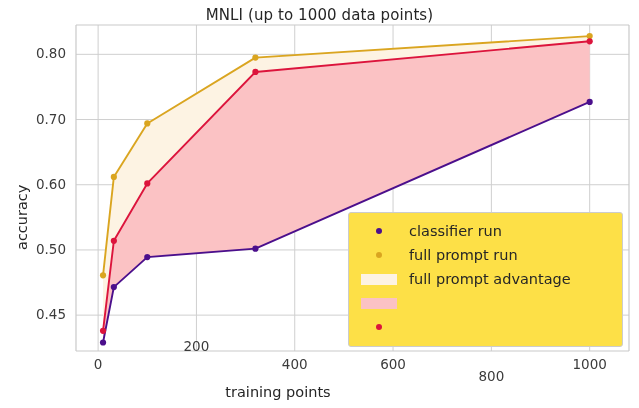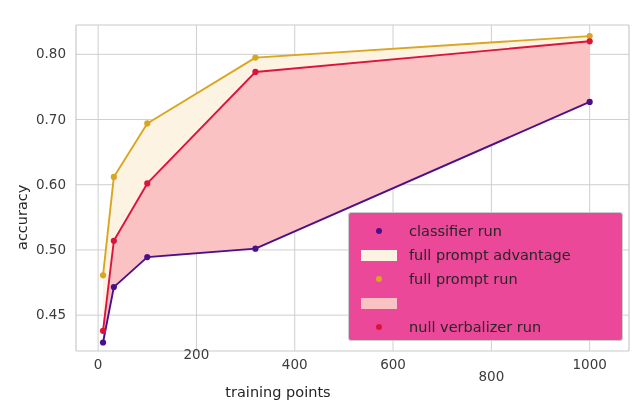--- a/index.html
+++ b/index.html
@@ -64,24 +64,24 @@
     left: 14px;
     top: 250px;
     white-space: nowrap;
   }
   #legend {
     position: absolute;
     left: 348px;
     top: 212px;
     width: 275px;
     box-sizing: border-box;
-    background: #ec4899;
+    background: #fde047;
     border: 1px solid #cccccc;
     border-radius: 3px;
-    padding: 6px 10px 1px 8px;
+    padding: 6px 10px 7px 8px;
   }
   .legend-row {
     display: flex;
     align-items: center;
     height: 24px;
   }
   .legend-key {
     width: 44px;
     flex: 0 0 44px;
     display: flex;
@@ -104,20 +104,21 @@
     color: #262626;
     padding-left: 8px;
     white-space: nowrap;
   }
 </style>
 </head>
 <body>
 
 <div id="figure">
 
+  <div id="chart-title">MNLI (up to 1000 data points)</div>
 
   <svg id="plot-svg" width="639" height="408">
     <g id="plot-group">
         <rect x="76" y="25" width="553" height="326" fill="#ffffff"></rect>
         <line x1="76" y1="315.14" x2="629" y2="315.14" stroke="#cfcfcf" stroke-width="1"></line>
         <line x1="76" y1="249.94" x2="629" y2="249.94" stroke="#cfcfcf" stroke-width="1"></line>
         <line x1="76" y1="184.74" x2="629" y2="184.74" stroke="#cfcfcf" stroke-width="1"></line>
         <line x1="76" y1="119.54000000000002" x2="629" y2="119.54000000000002" stroke="#cfcfcf" stroke-width="1"></line>
         <line x1="76" y1="54.339999999999975" x2="629" y2="54.339999999999975" stroke="#cfcfcf" stroke-width="1"></line>
         <line x1="98.12" y1="25" x2="98.12" y2="351" stroke="#cfcfcf" stroke-width="1"></line>
@@ -158,52 +159,51 @@
 
   <div id="ytick-layer">
       <div class="axis-tick-label ytick" style="left: 8px; width: 58px; top: 306.14px;">0.45</div>
       <div class="axis-tick-label ytick" style="left: 8px; width: 58px; top: 240.94px;">0.50</div>
       <div class="axis-tick-label ytick" style="left: 8px; width: 58px; top: 175.74px;">0.60</div>
       <div class="axis-tick-label ytick" style="left: 8px; width: 58px; top: 110.54px;">0.70</div>
       <div class="axis-tick-label ytick" style="left: 8px; width: 58px; top: 45.34px;">0.80</div>
     </div>
   <div id="xtick-layer">
       <div class="axis-tick-label xtick" style="left: 58.12px; width: 80px; top: 356px;">0</div>
-      <div class="axis-tick-label xtick" style="left: 156.431px; width: 80px; top: 346px;">200</div>
+      <div class="axis-tick-label xtick" style="left: 156.431px; width: 80px; top: 338px;">200</div>
       <div class="axis-tick-label xtick" style="left: 254.742px; width: 80px; top: 356px;">400</div>
       <div class="axis-tick-label xtick" style="left: 353.053px; width: 80px; top: 356px;">600</div>
       <div class="axis-tick-label xtick" style="left: 451.364px; width: 80px; top: 368px;">800</div>
       <div class="axis-tick-label xtick" style="left: 549.676px; width: 80px; top: 356px;">1000</div>
     </div>
 
   <div id="legend">
       <div class="legend-row">
         <span class="legend-key">
           <span class="legend-dot" style="background: rgb(75, 15, 140);"></span>
         </span>
         <span class="legend-label">classifier run</span>
       </div>
       <div class="legend-row">
         <span class="legend-key">
+          <span class="legend-dot" style="background: rgb(218, 165, 32);"></span>
+        </span>
+        <span class="legend-label">full prompt run</span>
+      </div>
+      <div class="legend-row">
+        <span class="legend-key">
           <span class="legend-patch" style="background: rgb(253, 243, 227);"></span>
         </span>
         <span class="legend-label">full prompt advantage</span>
       </div>
       <div class="legend-row">
         <span class="legend-key">
-          <span class="legend-dot" style="background: rgb(218, 165, 32);"></span>
-        </span>
-        <span class="legend-label">full prompt run</span>
-      </div>
-      <div class="legend-row">
-        <span class="legend-key">
           <span class="legend-patch" style="background: rgb(251, 194, 196);"></span>
         </span>
       </div>
       <div class="legend-row">
         <span class="legend-key">
           <span class="legend-dot" style="background: rgb(220, 20, 60);"></span>
         </span>
-        <span class="legend-label">null verbalizer run</span>
       </div>
     </div>
 
 </div>
 
 </body></html>

